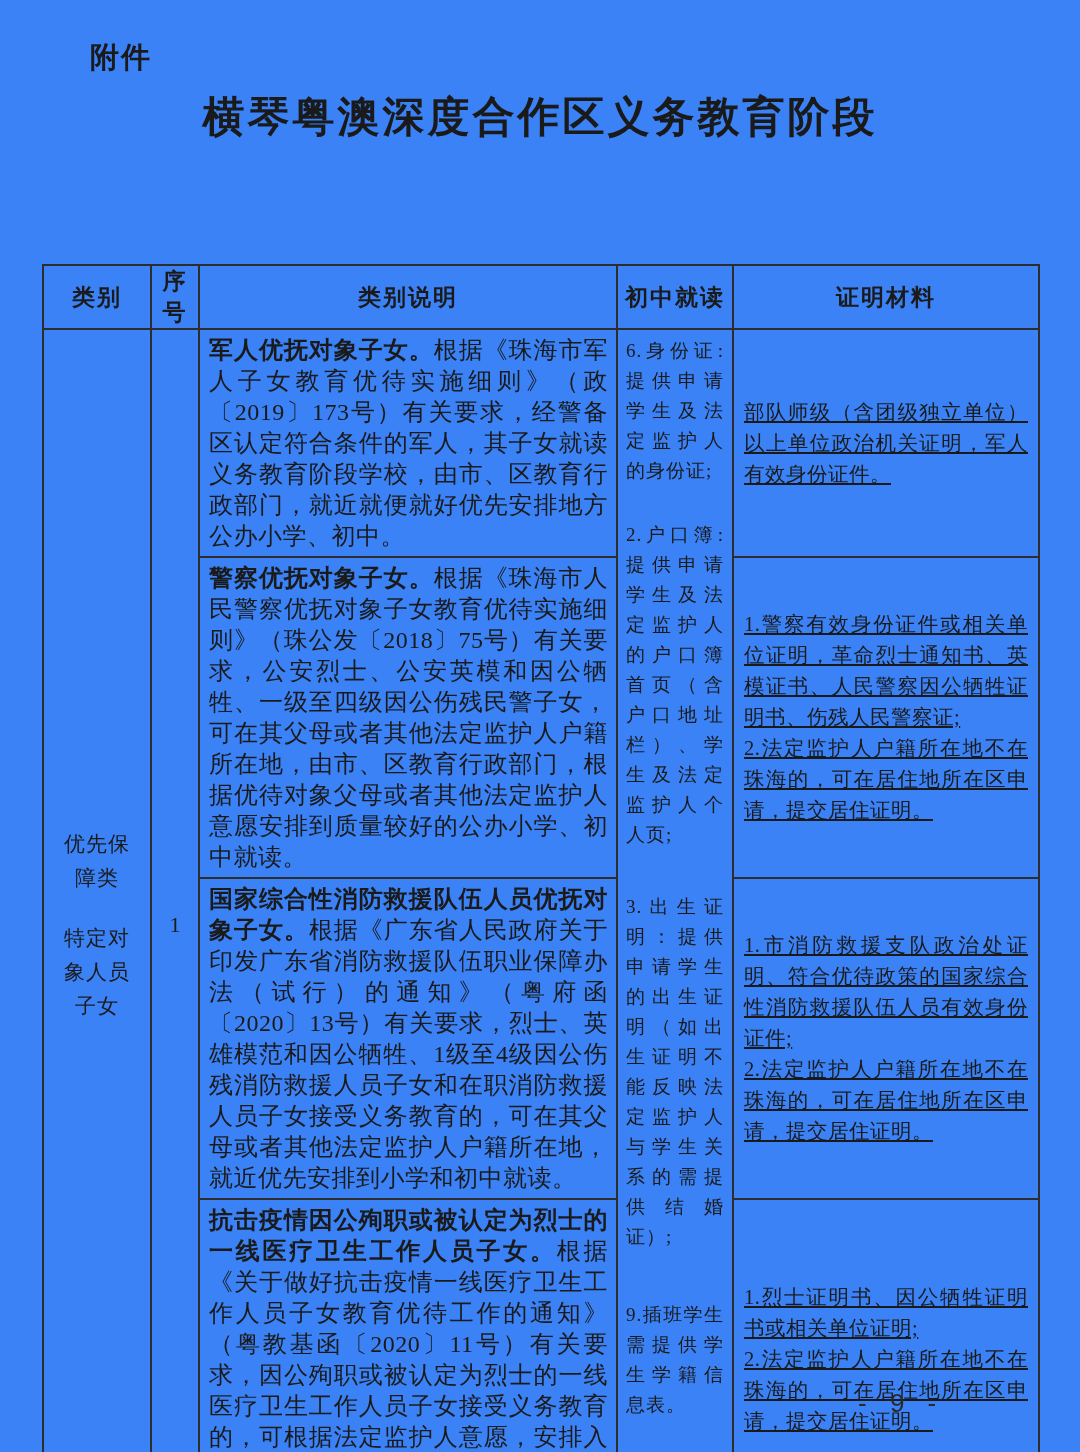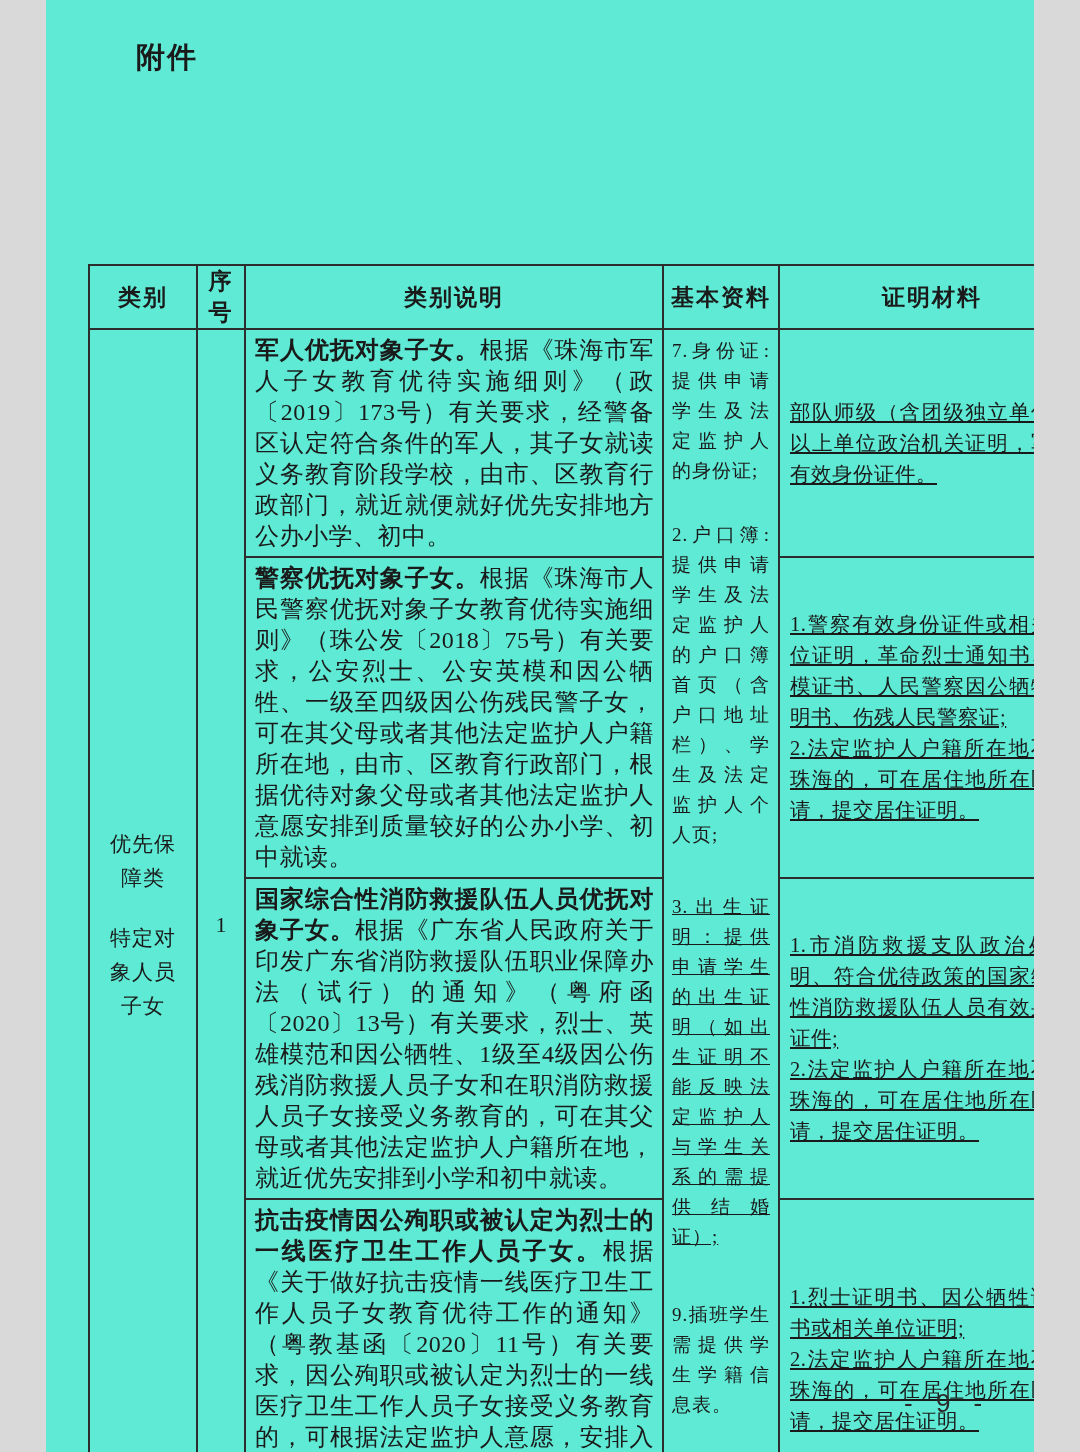--- a/index.html
+++ b/index.html
@@ -1,21 +1,21 @@
 <!DOCTYPE html>
 <html><head>
 <meta charset="utf-8">
 <style>
   html, body { margin: 0; padding: 0; background: #d9d9d9; }
   .page {
     position: relative;
-    width: 988px;
+    width: 1080px;
     height: 1452px;
     margin: 0 auto;
-    background: #5eead4;
+    background: #3b82f6;
     font-family: "Liberation Serif", "DejaVu Serif", serif;
     color: #1a1a1a;
     overflow: hidden;
   }
   .attachment {
     position: absolute;
     left: 90px;
     top: 38px;
     font-size: 29px;
     font-weight: bold;
@@ -89,21 +89,21 @@
   .basic-cell {
     padding: 6px 8px !important;
     font-size: 19px;
     line-height: 30px;
     letter-spacing: 1px;
     text-align: justify;
     text-justify: inter-character;
   }
   .basic-cell p { margin: 0; }
   .basic-cell p.g2 { margin-top: 34px; }
-  .basic-cell p.g3 { margin-top: 42px; text-decoration: underline; }
+  .basic-cell p.g3 { margin-top: 42px; }
   .basic-cell p.g4 { margin-top: 48px; }
 
   .proof-cell {
     vertical-align: middle !important;
     padding: 6px 10px !important;
     font-size: 20.5px;
     line-height: 31px;
     letter-spacing: 0.5px;
     text-align: justify;
     text-justify: inter-character;
@@ -122,51 +122,52 @@
   }
 </style>
 </head>
 <body>
 
 <div class="page">
 
   <div class="attachment">附件</div>
 
   <div class="title">
+    <div>横琴粤澳深度合作区义务教育阶段</div>
   </div>
 
   <table class="doc-table">
     <colgroup>
       <col style="width:108px">
       <col style="width:48px">
       <col style="width:418px">
       <col style="width:116px">
       <col style="width:306px">
     </colgroup>
     <thead>
       <tr>
         <th>类别</th>
         <th>序号</th>
         <th>类别说明</th>
-        <th>基本资料</th>
+        <th>初中就读</th>
         <th>证明材料</th>
       </tr>
     </thead>
     <tbody>
       <tr>
         <td class="cat-cell" rowspan="4">
           <div class="cat-block-1">优先保障类</div>
           <div class="cat-block-2">特定对象人员子女</div>
         </td>
         <td class="num-cell" rowspan="4">1</td>
         <td class="desc-cell h1">
           <span class="b">军人优抚对象子女。</span><span>根据《珠海市军人子女教育优待实施细则》（政〔2019〕173号）有关要求，经警备区认定符合条件的军人，其子女就读义务教育阶段学校，由市、区教育行政部门，就近就便就好优先安排地方公办小学、初中。</span>
         </td>
         <td class="basic-cell" rowspan="4">
-          <p class="g1">7.身份证:提供申请学生及法定监护人的身份证;</p>
+          <p class="g1">6.身份证:提供申请学生及法定监护人的身份证;</p>
           <p class="g2">2.户口簿:提供申请学生及法定监护人的户口簿首页（含户口地址栏）、学生及法定监护人个人页;</p>
           <p class="g3">3.出生证明：提供申请学生的出生证明（如出生证明不能反映法定监护人与学生关系的需提供结婚证）;</p>
           <p class="g4">9.插班学生需提供学生学籍信息表。</p>
         </td>
         <td class="proof-cell h1">
           <p>部队师级（含团级独立单位）以上单位政治机关证明，军人有效身份证件。</p>
         </td>
       </tr>
       <tr>
         <td class="desc-cell h2">

